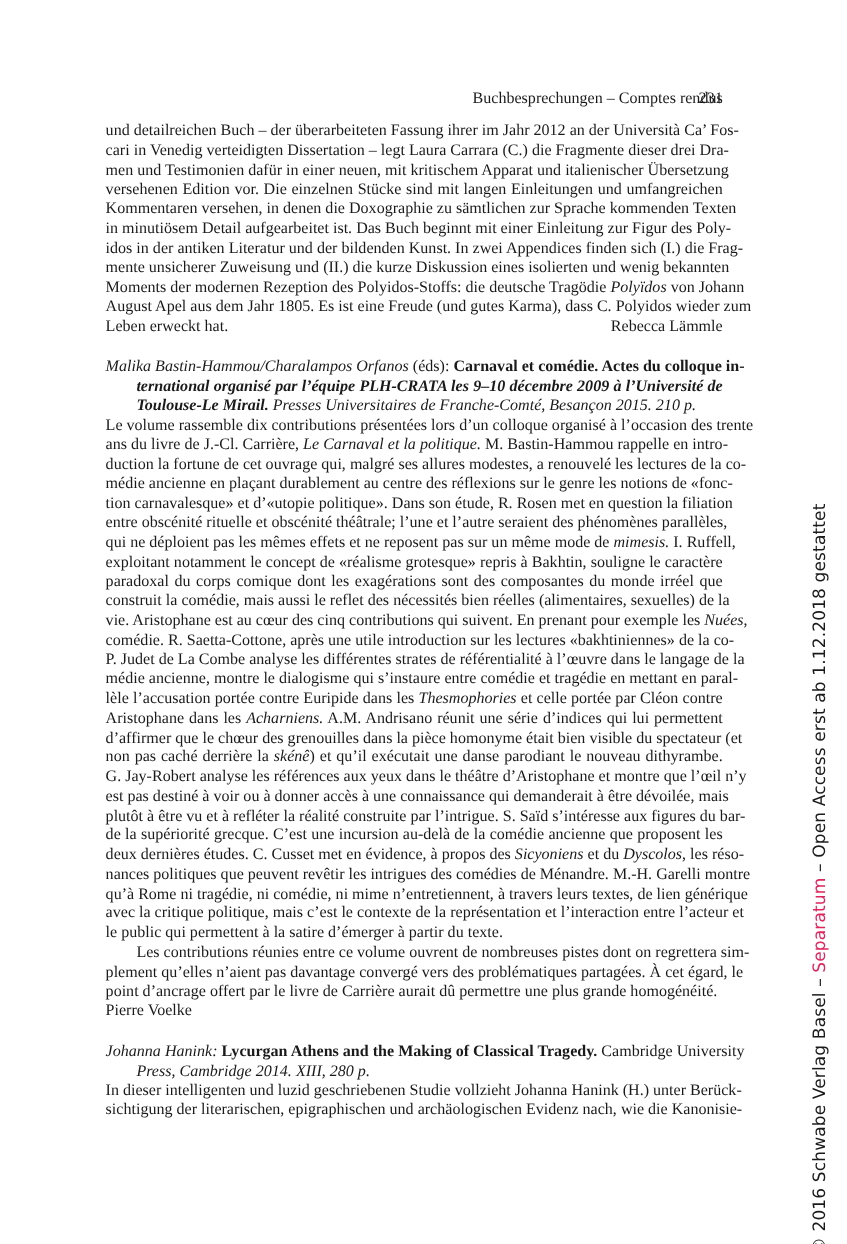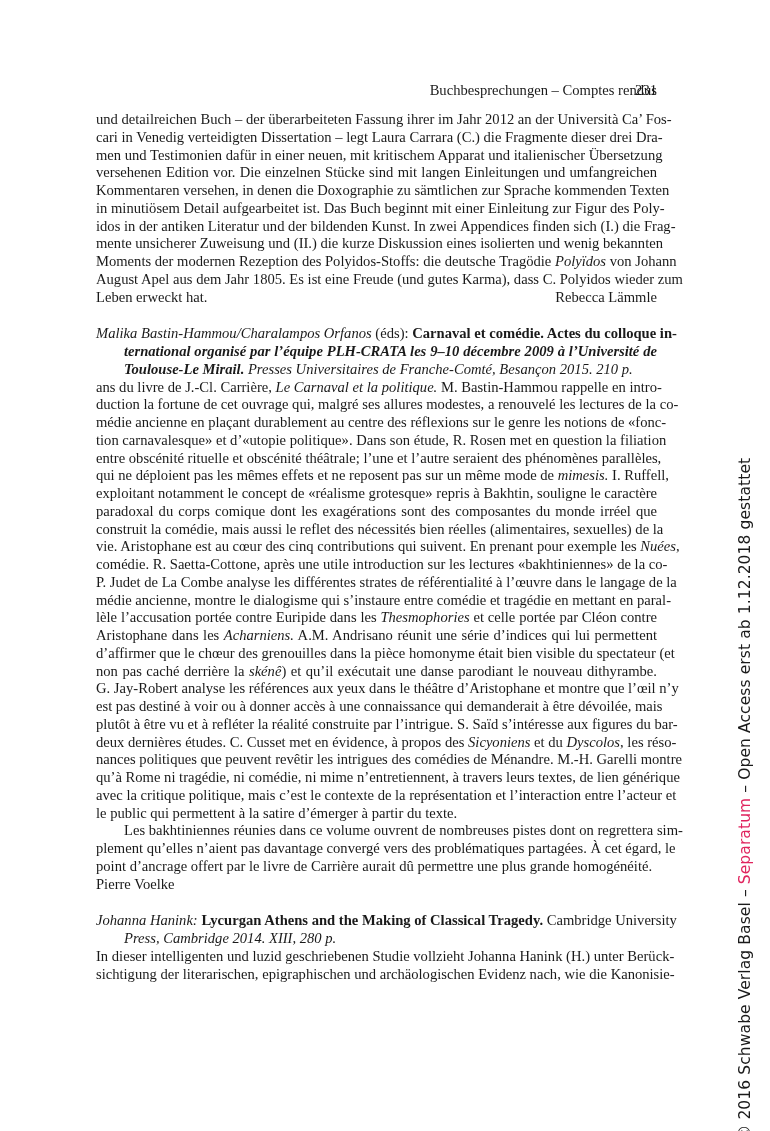--- a/index.html
+++ b/index.html
@@ -62,46 +62,48 @@
 
   <div class="gap"></div>
 
   <div class="review">
     <div class="review-header">
       <span class="line"><span class="it">Malika Bastin-Hammou/Charalampos Orfanos</span><span> (éds): </span><span class="bd">Carnaval et comédie. Actes du colloque in-</span></span>
       <span class="line hang"><span class="bd">ternational organisé par l’équipe PLH-CRATA les 9–10 décembre 2009 à l’Université de</span></span>
       <span class="line last hang"><span class="bd">Toulouse-Le Mirail.</span><span> Presses Universitaires de Franche-Comté, Besançon 2015. 210 p.</span></span>
     </div>
     <div>
+      <span class="line">Le volume rassemble dix contributions présentées lors d’un colloque organisé à l’occasion des trente</span>
       <span class="line"><span>ans du livre de J.-Cl. Carrière, </span><span class="it">Le Carnaval et la politique.</span><span> M. Bastin-Hammou rappelle en intro-</span></span>
       <span class="line">duction la fortune de cet ouvrage qui, malgré ses allures modestes, a renouvelé les lectures de la co-</span>
       <span class="line">médie ancienne en plaçant durablement au centre des réflexions sur le genre les notions de «fonc-</span>
       <span class="line">tion carnavalesque» et d’«utopie politique». Dans son étude, R. Rosen met en question la filiation</span>
       <span class="line">entre obscénité rituelle et obscénité théâtrale; l’une et l’autre seraient des phénomènes parallèles,</span>
       <span class="line"><span>qui ne déploient pas les mêmes effets et ne reposent pas sur un même mode de </span><span class="it">mimesis.</span><span> I. Ruffell,</span></span>
       <span class="line">exploitant notamment le concept de «réalisme grotesque» repris à Bakhtin, souligne le caractère</span>
       <span class="line">paradoxal du corps comique dont les exagérations sont des composantes du monde irréel que</span>
       <span class="line">construit la comédie, mais aussi le reflet des nécessités bien réelles (alimentaires, sexuelles) de la</span>
       <span class="line"><span>vie. Aristophane est au cœur des cinq contributions qui suivent. En prenant pour exemple les </span><span class="it">Nuées</span><span>,</span></span>
       <span class="line">comédie. R. Saetta-Cottone, après une utile introduction sur les lectures «bakhtiniennes» de la co-</span>
       <span class="line">P. Judet de La Combe analyse les différentes strates de référentialité à l’œuvre dans le langage de la</span>
       <span class="line">médie ancienne, montre le dialogisme qui s’instaure entre comédie et tragédie en mettant en paral-</span>
       <span class="line"><span>lèle l’accusation portée contre Euripide dans les </span><span class="it">Thesmophories</span><span> et celle portée par Cléon contre</span></span>
       <span class="line"><span>Aristophane dans les </span><span class="it">Acharniens.</span><span> A.M. Andrisano réunit une série d’indices qui lui permettent</span></span>
       <span class="line">d’affirmer que le chœur des grenouilles dans la pièce homonyme était bien visible du spectateur (et</span>
       <span class="line"><span>non pas caché derrière la </span><span class="it">skénê</span><span>) et qu’il exécutait une danse parodiant le nouveau dithyrambe.</span></span>
       <span class="line">G. Jay-Robert analyse les références aux yeux dans le théâtre d’Aristophane et montre que l’œil n’y</span>
       <span class="line">est pas destiné à voir ou à donner accès à une connaissance qui demanderait à être dévoilée, mais</span>
       <span class="line">plutôt à être vu et à refléter la réalité construite par l’intrigue. S. Saïd s’intéresse aux figures du bar-</span>
+      <span class="line">de la supériorité grecque. C’est une incursion au-delà de la comédie ancienne que proposent les</span>
       <span class="line"><span>deux dernières études. C. Cusset met en évidence, à propos des </span><span class="it">Sicyoniens</span><span> et du </span><span class="it">Dyscolos</span><span>, les réso-</span></span>
       <span class="line">nances politiques que peuvent revêtir les intrigues des comédies de Ménandre. M.-H. Garelli montre</span>
       <span class="line">qu’à Rome ni tragédie, ni comédie, ni mime n’entretiennent, à travers leurs textes, de lien générique</span>
       <span class="line">avec la critique politique, mais c’est le contexte de la représentation et l’interaction entre l’acteur et</span>
       <span class="line last">le public qui permettent à la satire d’émerger à partir du texte.</span>
-      <span class="line indent">Les bakhtiniennes réunies dans ce volume ouvrent de nombreuses pistes dont on regrettera sim-</span>
+      <span class="line indent">Les contributions réunies entre ce volume ouvrent de nombreuses pistes dont on regrettera sim-</span>
       <span class="line">plement qu’elles n’aient pas davantage convergé vers des problématiques partagées. À cet égard, le</span>
       <span class="line last">point d’ancrage offert par le livre de Carrière aurait dû permettre une plus grande homogénéité.</span>
     </div>
     <span class="signature">Pierre Voelke</span>
   </div>
 
   <div class="gap"></div>
 
   <div class="review">
     <div>

